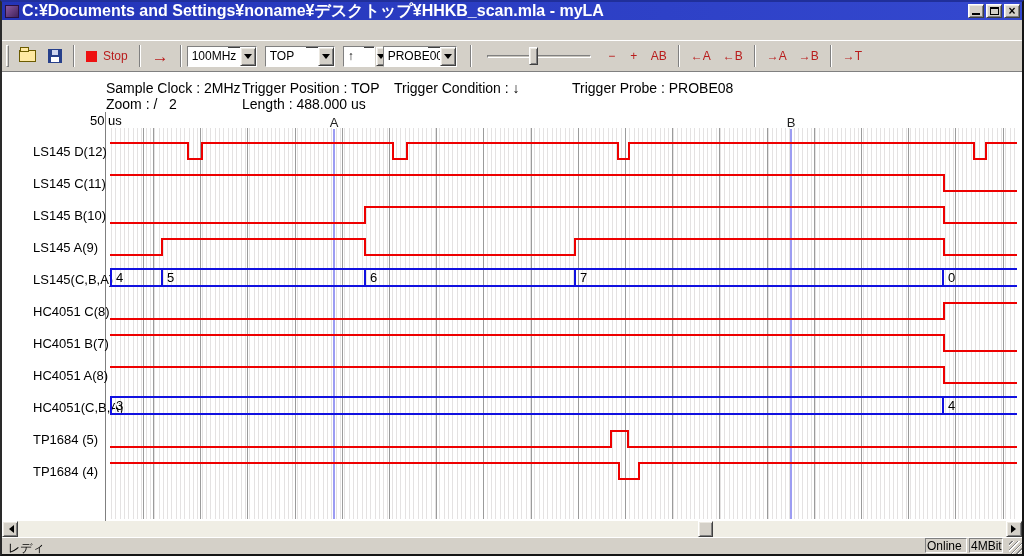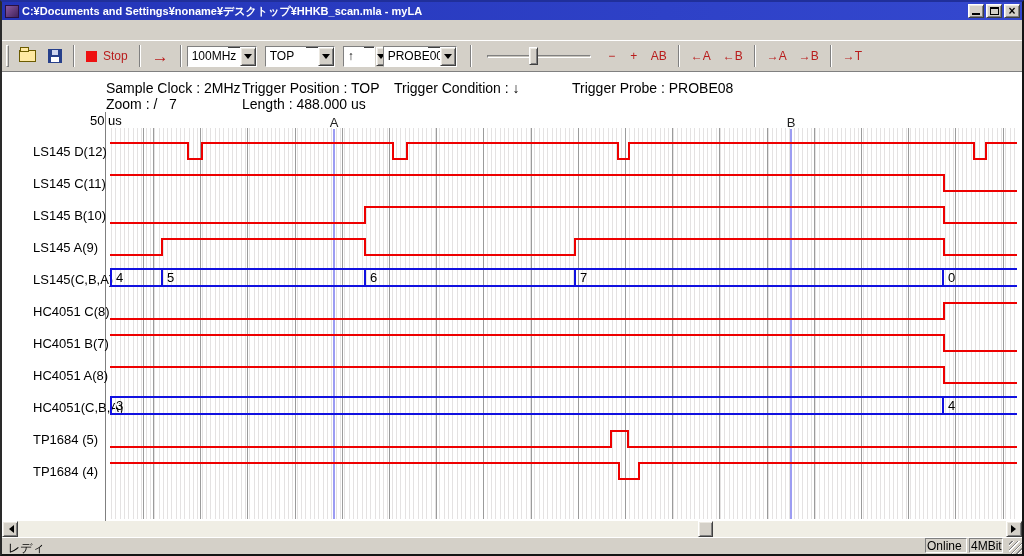--- a/index.html
+++ b/index.html
@@ -13,21 +13,21 @@
     box-shadow:inset 1px 1px 0 #ece9e2, inset -1px -1px 0 #808080;}
   .sunken{background:#fff;border:1px solid;border-color:#808080 #ffffff #ffffff #808080;
     box-shadow:inset 1px 1px 0 #404040;}
   .groove-v{width:2px;border-left:1px solid #808080;border-right:1px solid #ffffff;}
 
   
   .titlebar{top:0;left:0;right:0;height:18px;background:linear-gradient(90deg,#2334b8,#3448cf);
     display:flex;align-items:center;padding:0 2px;color:#fff;}
   .title-icon{width:14px;height:13px;margin:0 3px 0 1px;background:linear-gradient(135deg,#8a5aa0,#41215c);
     border:1px solid #2a1040;}
-  .title-text{font-size:11px;font-weight:bold;white-space:nowrap;letter-spacing:0;}
+  .title-text{font-size:16px;font-weight:bold;white-space:nowrap;letter-spacing:0;}
   .tb-btns{margin-left:auto;display:flex;gap:2px;}
   .tb-btn{width:16px;height:14px;font-size:10px;line-height:12px;text-align:center;color:#000;padding:0;}
   .glyph-min{display:block;margin:8px auto 0;width:8px;height:2px;background:#000;}
   .glyph-max{display:block;margin:2px auto 0;width:9px;height:8px;border:1px solid #000;border-top:2px solid #000;}
   .glyph-x{font-size:12px;font-weight:bold;line-height:12px;}
 
   
   .menubar{top:18px;left:0;right:0;height:19px;display:flex;align-items:center;padding-left:4px;
     border-bottom:1px solid #808080;font-size:12px;color:#000;}
   .menu-item{padding:2px 9px;white-space:nowrap;}
@@ -165,21 +165,21 @@
     <div class="tool-btn txt-btn">→B</div>
     <div class="tool-sep groove-v"></div>
     <div class="tool-btn txt-btn">→T</div>
   </div>
 
   <div class="abs client">
     <div class="info-text" style="left:104px;top:8px">Sample Clock : 2MHz</div>
     <div class="info-text" style="left:240px;top:8px">Trigger Position : TOP</div>
     <div class="info-text" style="left:392px;top:8px">Trigger Condition : ↓</div>
     <div class="info-text" style="left:570px;top:8px">Trigger Probe : PROBE08</div>
-    <div class="info-text" style="left:104px;top:24px">Zoom : /   7</div>
+    <div class="info-text" style="left:104px;top:24px">Zoom : /   2</div>
     <div class="info-text" style="left:240px;top:24px">Length : 488.000 us</div>
 
     <div class="ruler-label">50 us</div>
     <div class="col-sep groove-v" style="top:40px"></div>
 
     <div class="ch-labels">
         <div class="ch-label" style="top: 28px;">LS145 D(12)</div>
         <div class="ch-label" style="top: 60px;">LS145 C(11)</div>
         <div class="ch-label" style="top: 92px;">LS145 B(10)</div>
         <div class="ch-label" style="top: 124px;">LS145 A(9)</div>

